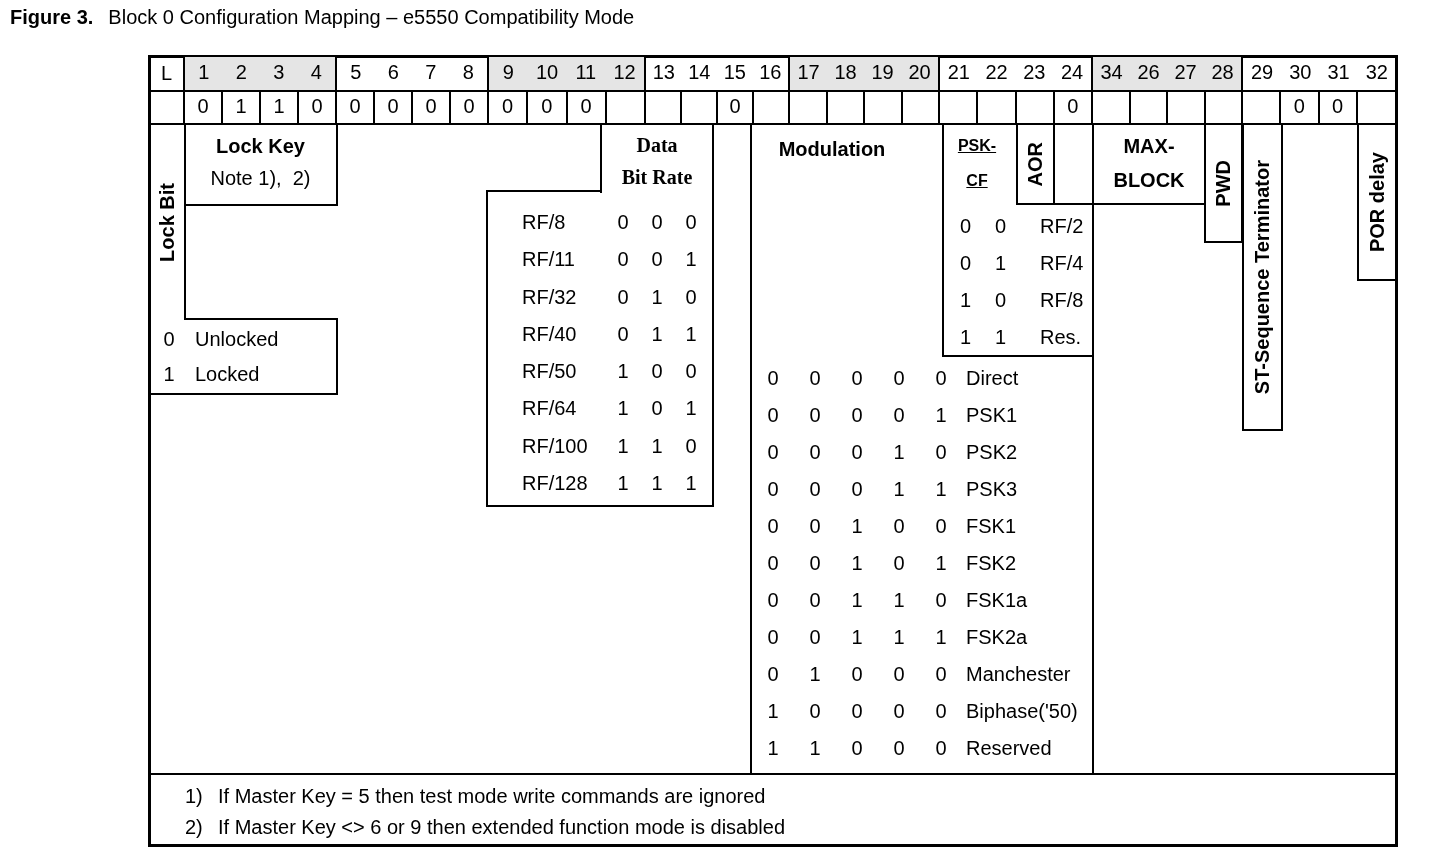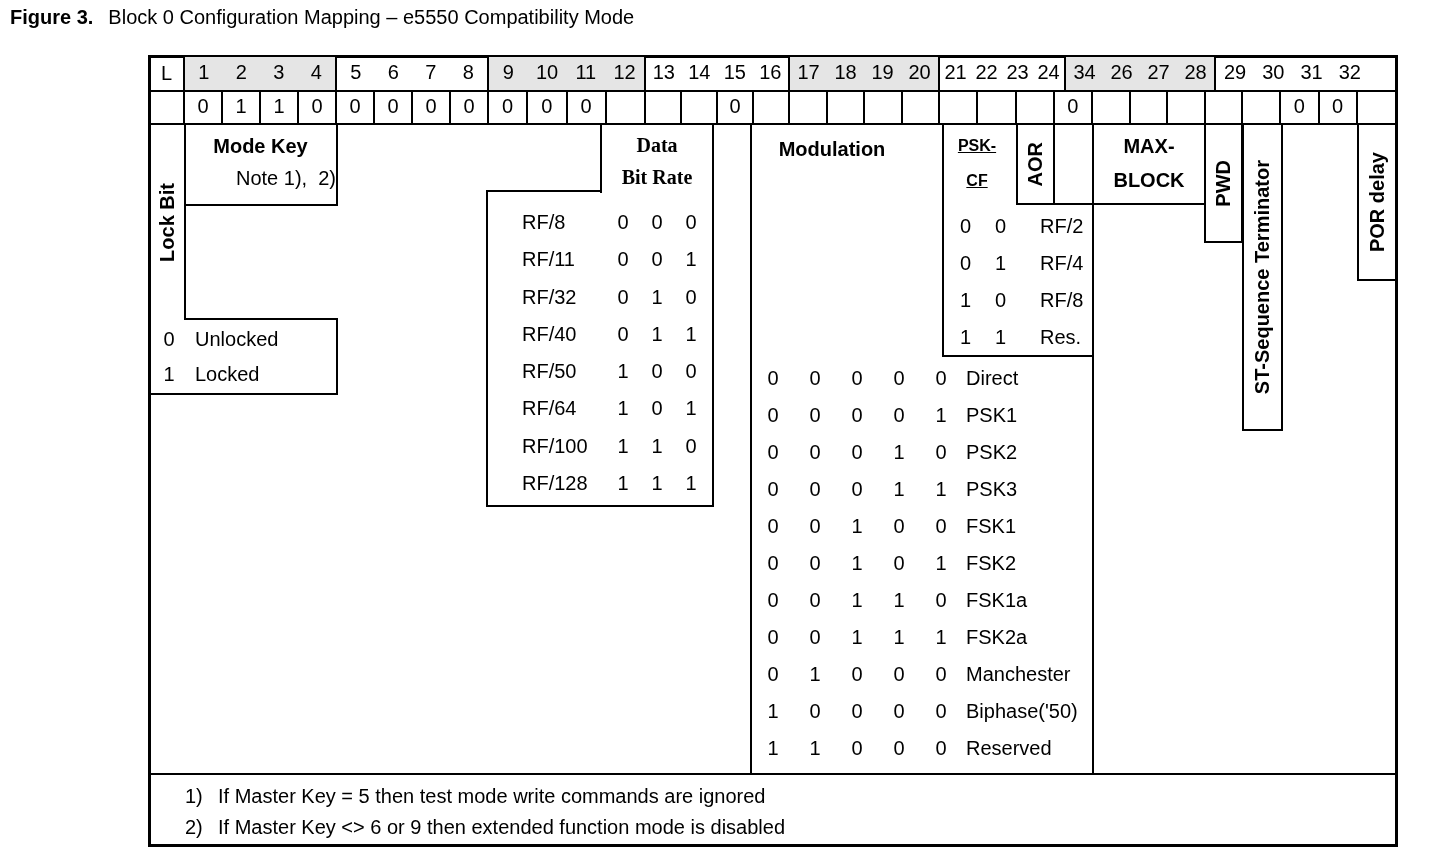--- a/index.html
+++ b/index.html
@@ -30,21 +30,21 @@
   
   .vbox{display:flex;align-items:center;justify-content:center;}
   .vtext{writing-mode:vertical-rl;transform:rotate(180deg);font-weight:bold;font-size:20px;white-space:nowrap;}
   
   #lock-label{left:150px;top:127px;width:34px;height:190px;}
   #l-lock{left:184px;top:125px;height:195px;}
   
   #safer-box{left:185px;top:125px;width:153px;height:81px;border-right:2px solid #000;
              border-bottom:2px solid #000;text-align:center;padding-top:6px;font-size:20px;}
   #safer-box .l1{font-weight:bold;line-height:31px;}
-  #safer-box .l2{line-height:33px;white-space:pre;text-align:right;}
+  #safer-box .l2{line-height:33px;white-space:pre;}
   
   #l-leg-top{left:184px;top:318px;width:154px;}
   #legend-box{left:150px;top:318px;width:188px;height:77px;border-right:2px solid #000;
               border-bottom:2px solid #000;padding-top:4px;font-size:20px;}
   .legrow{height:35px;display:flex;align-items:center;padding-left:10px;}
   .legval{width:18px;text-align:center;}
   .leglabel{margin-left:17px;}
   
   #br-header{left:600px;top:125px;width:112px;height:68px;border-left:2px solid #000;
              text-align:center;font-weight:bold;font-size:20px;padding-top:4px;font-family:Liberation Serif, serif;}
@@ -131,21 +131,21 @@
         <span class="hbit">14</span>
         <span class="hbit">15</span>
         <span class="hbit">16</span>
       </div>
       <div class="hgroup shaded" style="width: 150px;">
         <span class="hbit">17</span>
         <span class="hbit">18</span>
         <span class="hbit">19</span>
         <span class="hbit">20</span>
       </div>
-      <div class="hgroup" style="width: 126px;">
+      <div class="hgroup" style="width: 153px;">
         <span class="hbit">21</span>
         <span class="hbit">22</span>
         <span class="hbit">23</span>
         <span class="hbit">24</span>
       </div>
       <div class="hgroup shaded" style="width: 150px;">
         <span class="hbit">34</span>
         <span class="hbit">26</span>
         <span class="hbit">27</span>
         <span class="hbit">28</span>
@@ -192,21 +192,21 @@
       <div class="vcell" style="width: 38.25px;">0</div>
       <div class="vcell nob" style="width: 38.25px;"></div>
     </div>
 
   <div class="abs vbox" id="lock-label">
     <span class="vtext">Lock Bit</span>
   </div>
   <div class="vl" id="l-lock"></div>
 
   <div class="abs" id="safer-box">
-    <div class="l1">Mode Key</div>
+    <div class="l1">Lock Key</div>
     <div class="l2">Note 1),  2)</div>
   </div>
 
   <div class="hl" id="l-leg-top"></div>
   <div class="abs" id="legend-box">
     <div id="legend-rows">
         <div class="legrow">
           <span class="legval">0</span>
           <span class="leglabel">Unlocked</span>
         </div>

